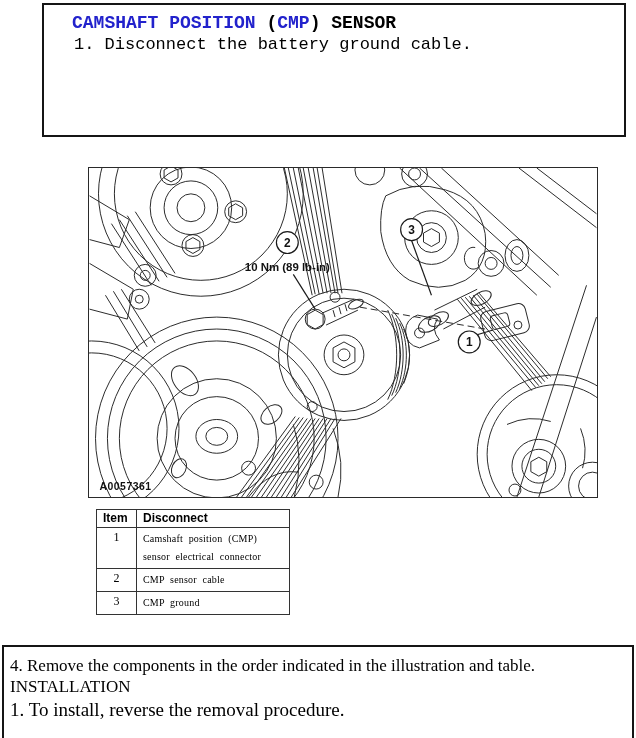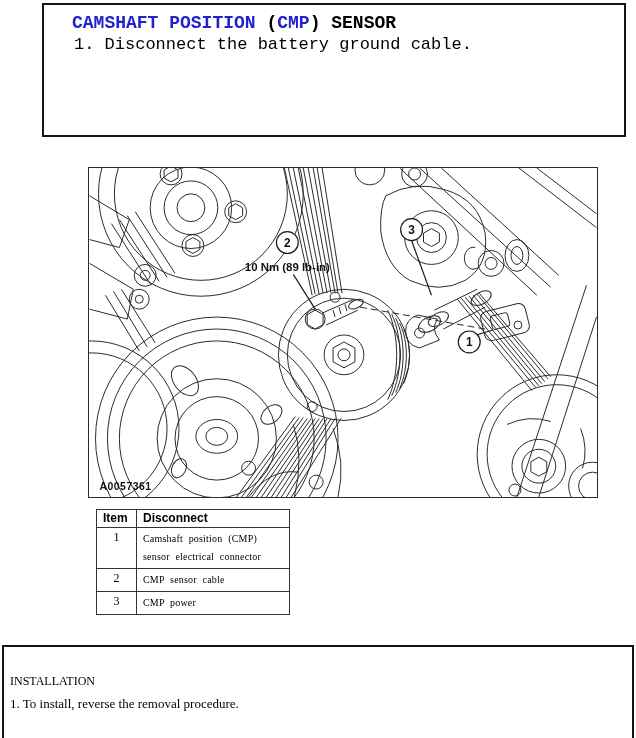--- a/index.html
+++ b/index.html
@@ -41,22 +41,22 @@
     font-size:10px;padding:2px 6px;line-height:18px;
     word-spacing:3px;letter-spacing:0.2px;vertical-align:top;
   }
 
   
   .bottom-box{
     position:absolute;left:2px;top:645px;width:632px;height:93px;
     border:2px solid #151515;border-bottom:none;box-sizing:border-box;padding:8px 6px 0 6px;
   }
   .footer-step{font-size:17px;line-height:22px;margin:0;white-space:nowrap;}
-  .install-heading{font-size:12px;line-height:20px;margin-top:16px;}
-  .footer-step-last{font-size:13px;line-height:22px;margin-top:2px;}
+  .install-heading{font-size:17px;line-height:20px;}
+  .footer-step-last{font-size:19px;line-height:22px;margin-top:2px;}
 </style>
 </head>
 <body>
 
 <div class="top-box">
   <div class="page-title">
     <span class="title-blue" style="color: rgb(34, 34, 204);">CAMSHAFT POSITION </span><span>(</span><span class="title-blue" style="color: rgb(34, 34, 204);">CMP</span><span>) </span><span>SENSOR</span>
   </div>
   <p class="step-line">1. Disconnect the battery ground cable.</p>
 </div>
@@ -201,21 +201,22 @@
     <tr>
       <td class="item-cell">1</td>
       <td class="desc-cell">Camshaft position (CMP) sensor electrical connector</td>
     </tr>
     <tr>
       <td class="item-cell">2</td>
       <td class="desc-cell">CMP sensor cable</td>
     </tr>
     <tr>
       <td class="item-cell">3</td>
-      <td class="desc-cell">CMP power</td>
+      <td class="desc-cell">CMP ground</td>
     </tr>
   </tbody>
 </table>
 
 <div class="bottom-box">
+  <p class="footer-step">4. Remove the components in the order indicated in the illustration and table.</p>
   <div class="install-heading">INSTALLATION</div>
   <p class="footer-step footer-step-last">1. To install, reverse the removal procedure.</p>
 </div>
 
 </body></html>

